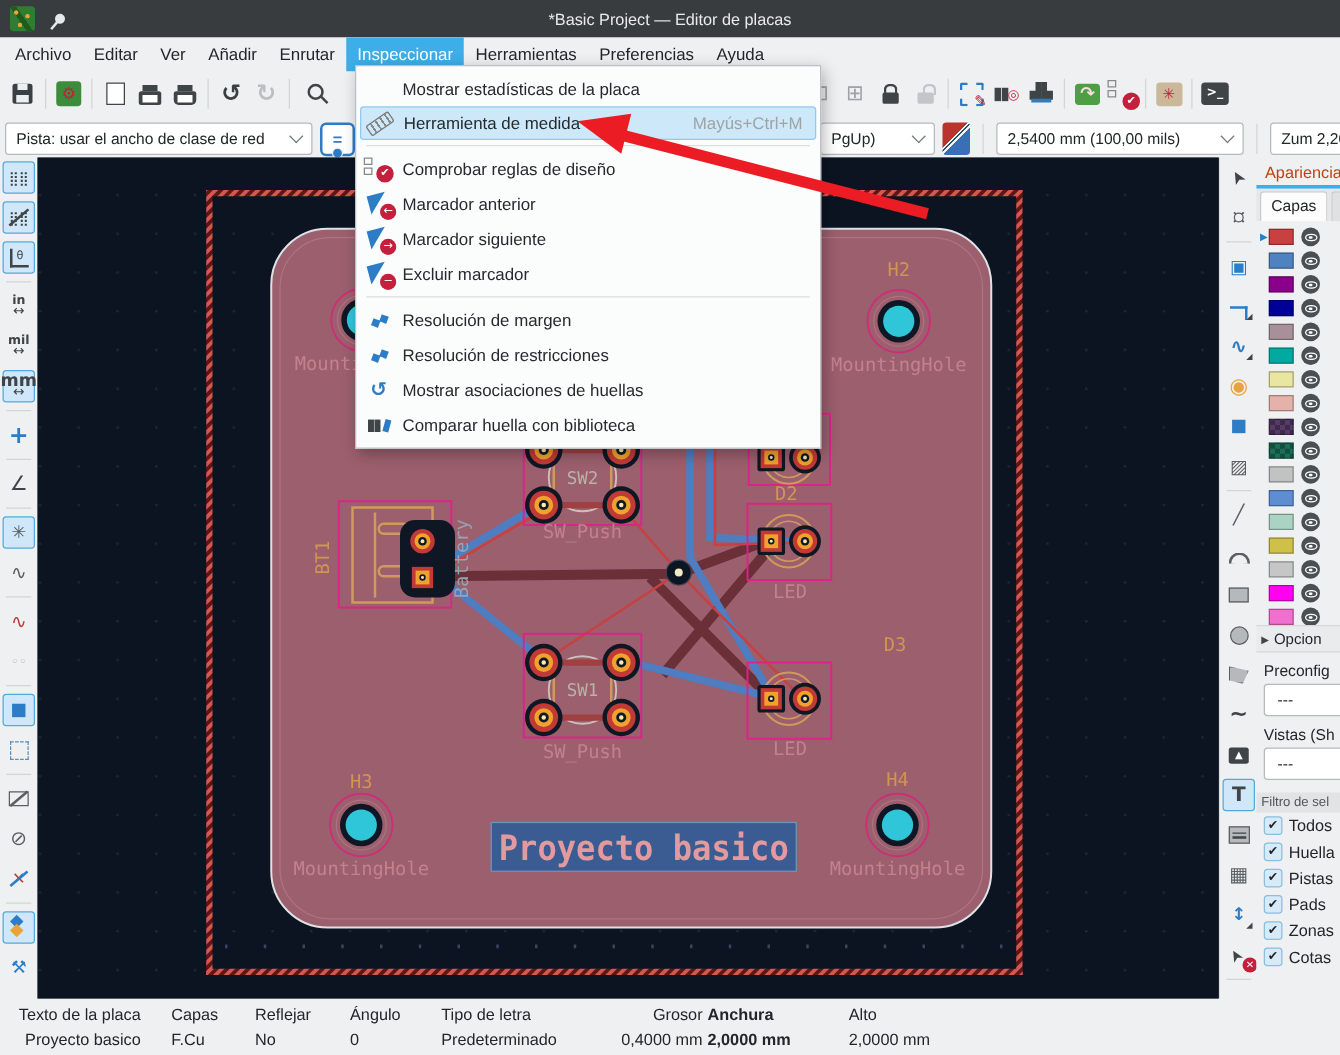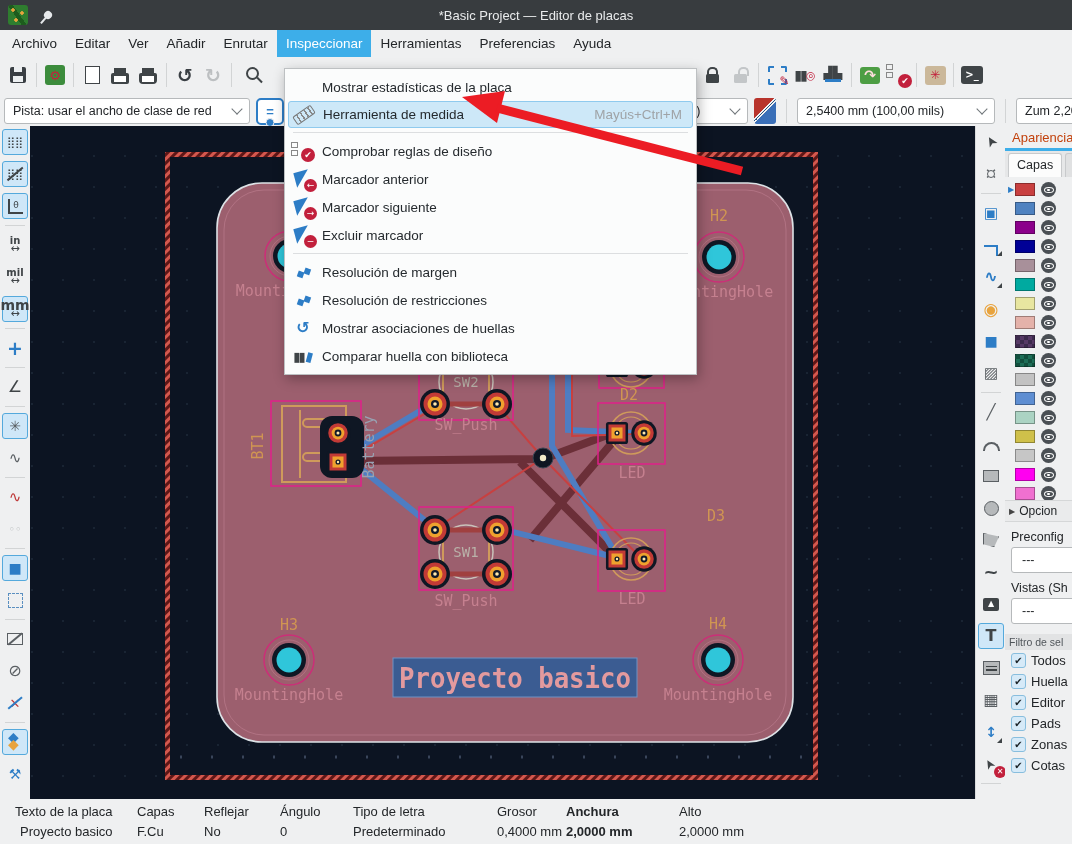--- a/index.html
+++ b/index.html
@@ -49,21 +49,21 @@
   .ubtn::after{content:"";position:absolute;bottom:-4px;left:50%;transform:translateX(-50%);width:7px;height:7px;border-radius:50%;background:#2d7dc6;border:1.5px solid #eff0f1}
   .lpair{width:22px;height:26px;border-radius:3px;background:linear-gradient(135deg,#b8342c 42%,#f2f2f2 42%,#f2f2f2 46%,#29517e 46%,#29517e 50%,#f2f2f2 50%,#f2f2f2 54%,#3a6fb8 54%)}
   
   .vbar{position:absolute;top:126px;width:30px;height:673px;background:#eff0f1;display:flex;flex-direction:column;align-items:center}
   .sbtn{width:26px;height:26px;margin:3px 0;display:flex;align-items:center;justify-content:center;position:relative;flex:none;box-sizing:border-box}
   .sbtn.active{background:#cfe7f8;border:1px solid #54a9dc;border-radius:3px}
   .vsep{width:20px;height:1px;background:#d2d4d5;margin:3px 0;flex:none}
   
   .canvas{position:absolute;left:30px;top:126px;width:945px;height:673px;background:#0c1422}
   
-  .popup{position:absolute;left:284px;top:68px;width:413px;background:#fbfcfc;border:1px solid #bdc0c2;box-shadow:2px 4px 12px rgba(0,0,0,.3);z-index:10;padding:4px 0;box-sizing:border-box}
+  .popup{position:absolute;left:284px;top:52px;width:373px;background:#fbfcfc;border:1px solid #bdc0c2;box-shadow:2px 4px 12px rgba(0,0,0,.3);z-index:10;padding:4px 0;box-sizing:border-box}
   .pitem{height:28px;display:flex;align-items:center;padding:0 10px 0 6px;font-size:13.5px;color:#252a2e;box-sizing:border-box}
   .pitem .pic{width:24px;height:22px;margin-right:7px;flex:none;display:flex;align-items:center;justify-content:center;position:relative}
   .pitem .plabel{white-space:nowrap}
   .pitem .pshort{color:#9fa3a6;margin-left:auto}
   .pitem.hl{background:#cde8f8;border:1px solid #8fcaee;border-radius:3px;margin:0 3px;height:27px;padding-left:3px}
   .psep{height:1px;background:#dcdee0;margin:4px 8px}
   .mkArrow{width:0;height:0;border-top:15px solid #2d7dc6;border-right:15px solid transparent;transform:rotate(-15deg);margin:-2px 0 0 -2px}
   
   .rpanel{position:absolute;left:1005px;top:126px;width:67px;height:673px;background:#eff0f1;overflow:hidden}
   .ptitle{height:22px;display:flex;align-items:center;padding-left:7px;font-size:13px;color:#c2410c}
@@ -743,21 +743,21 @@
       <div class="frow">
         <span class="cb">✔</span>
         <span class="flab">Todos</span>
       </div>
       <div class="frow">
         <span class="cb">✔</span>
         <span class="flab">Huella</span>
       </div>
       <div class="frow">
         <span class="cb">✔</span>
-        <span class="flab">Editor</span>
+        <span class="flab">Pistas</span>
       </div>
       <div class="frow">
         <span class="cb">✔</span>
         <span class="flab">Pads</span>
       </div>
       <div class="frow">
         <span class="cb">✔</span>
         <span class="flab">Zonas</span>
       </div>
       <div class="frow">
@@ -781,21 +781,21 @@
       <div class="v">No</div>
     </div>
     <div class="sbf" style="left: 280px;">
       <div class="l">Ángulo</div>
       <div class="v">0</div>
     </div>
     <div class="sbf" style="left: 353px;">
       <div class="l">Tipo de letra</div>
       <div class="v">Predeterminado</div>
     </div>
-    <div class="sbf" style="left: 497px;">
+    <div class="sbf" style="left: 497px; text-align: right;">
       <div class="l">Grosor</div>
       <div class="v">0,4000 mm</div>
     </div>
     <div class="sbf" style="left: 566px; font-weight: bold;">
       <div class="l">Anchura</div>
       <div class="v">2,0000 mm</div>
     </div>
     <div class="sbf" style="left: 679px;">
       <div class="l">Alto</div>
       <div class="v">2,0000 mm</div>

